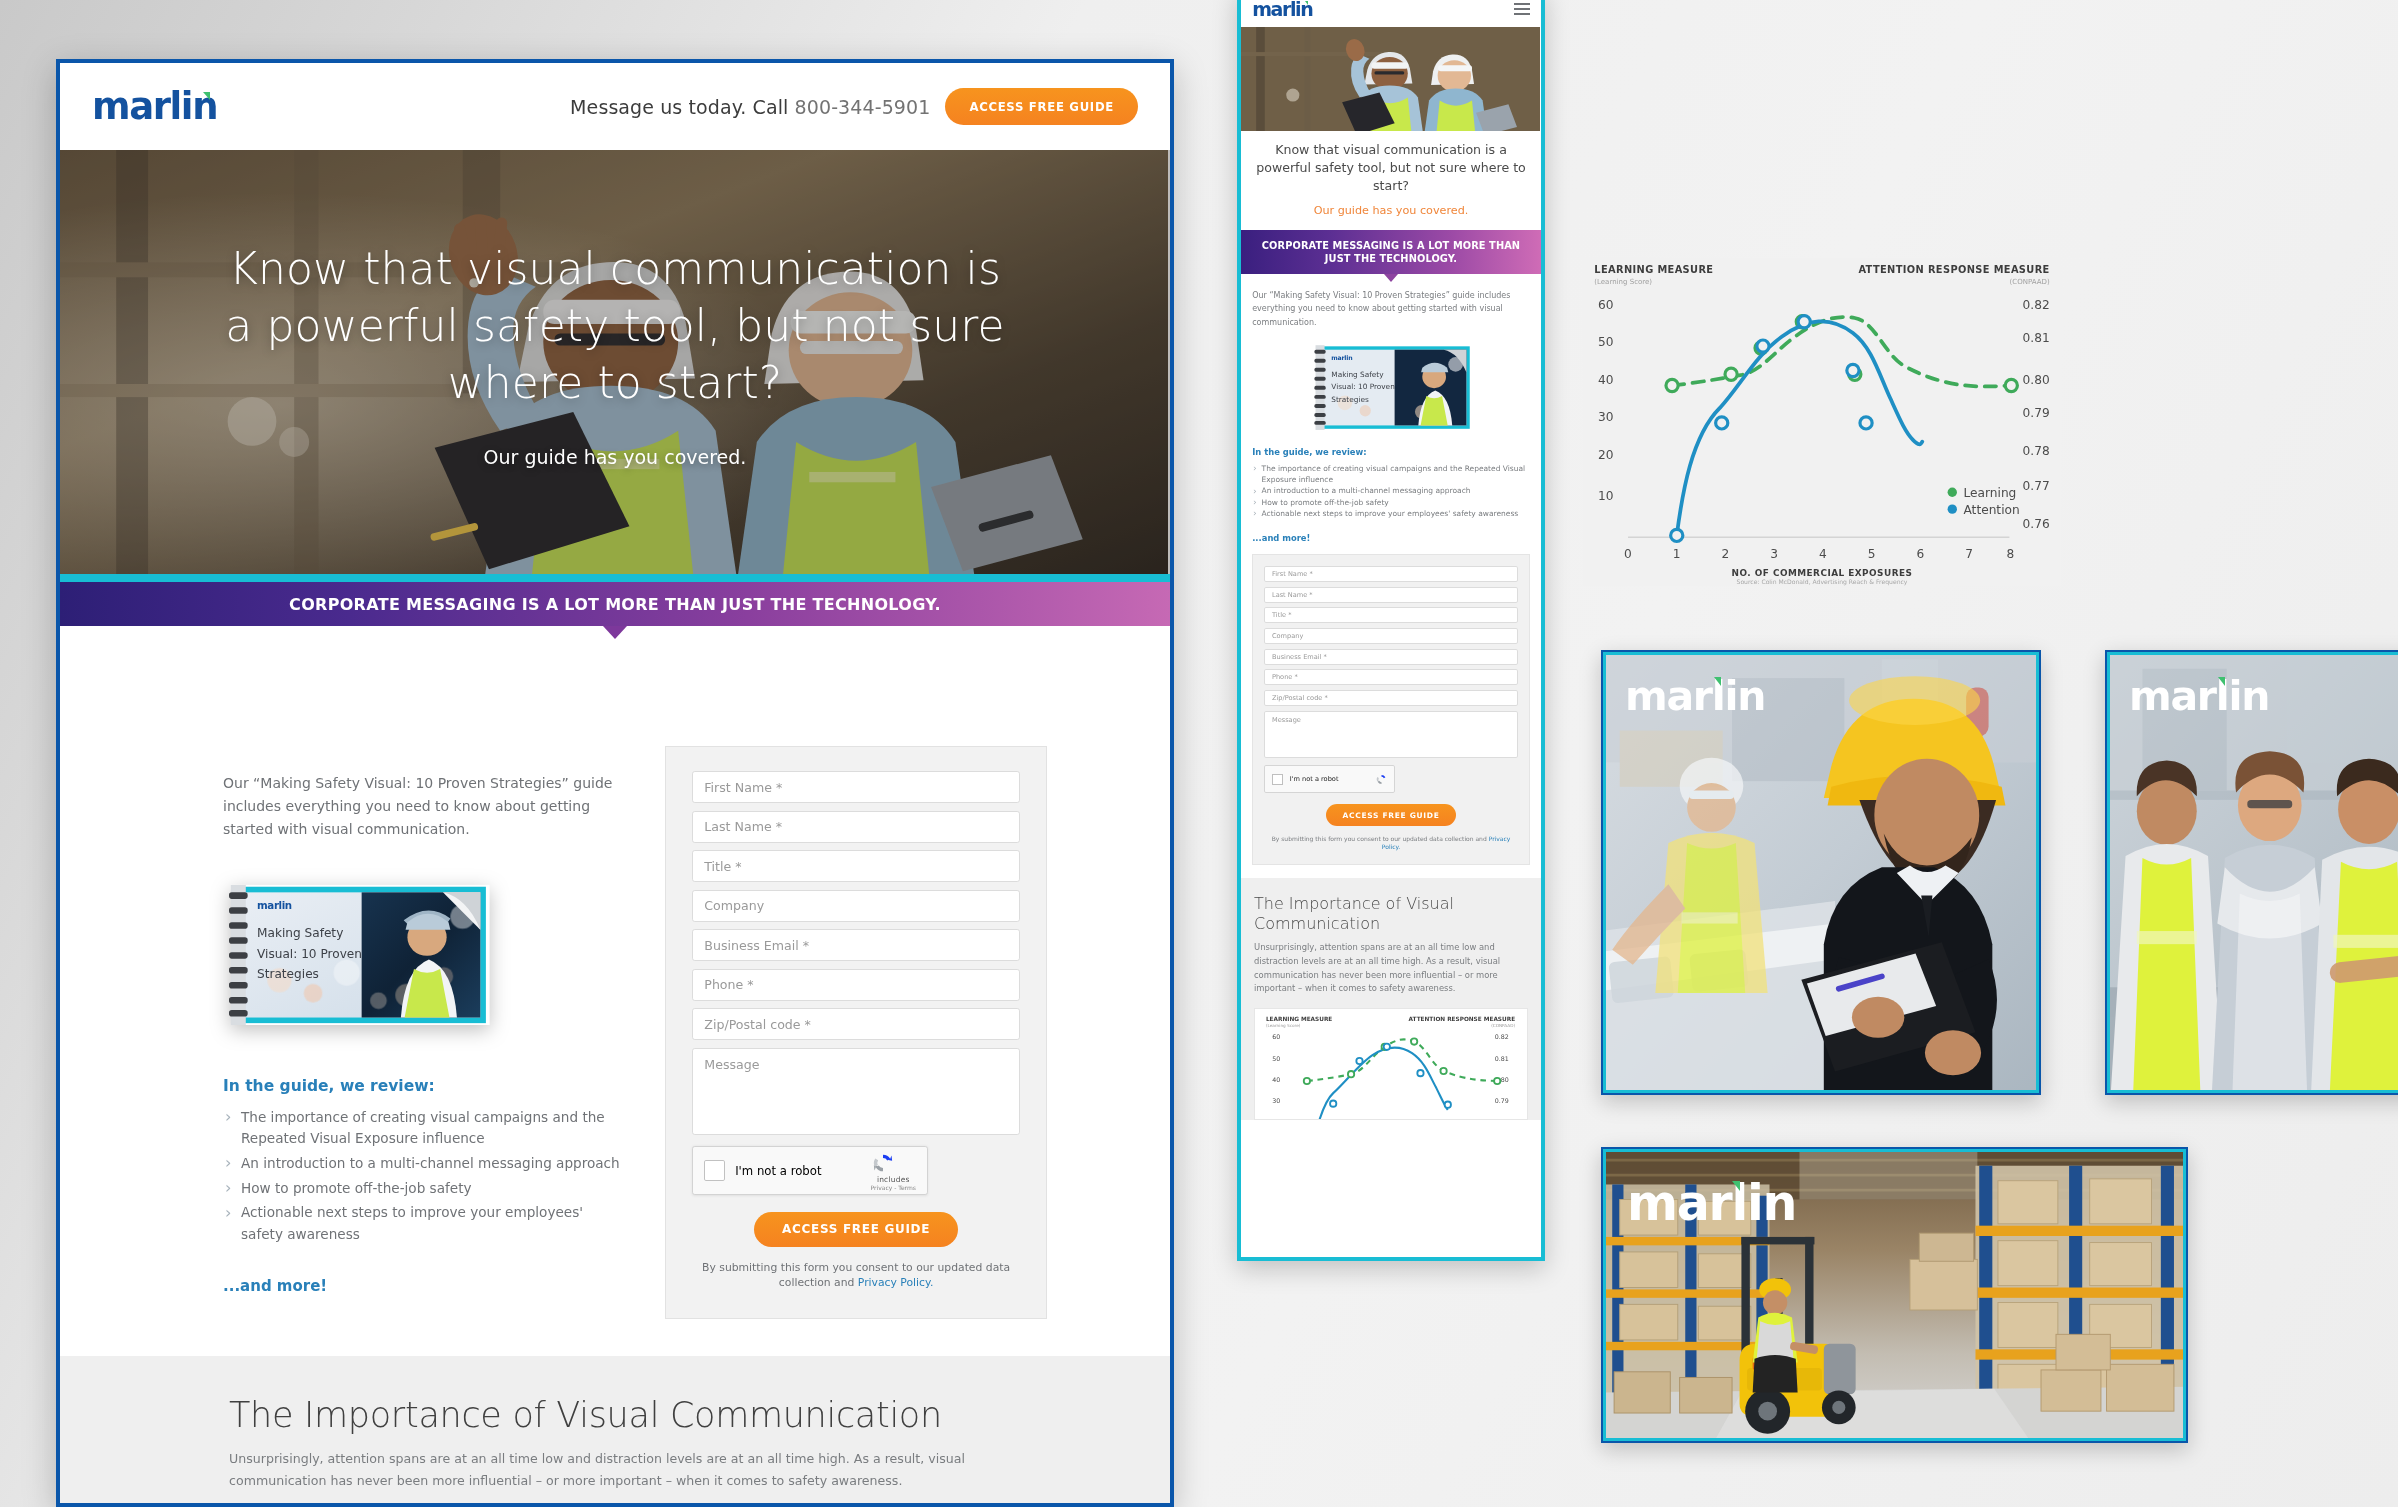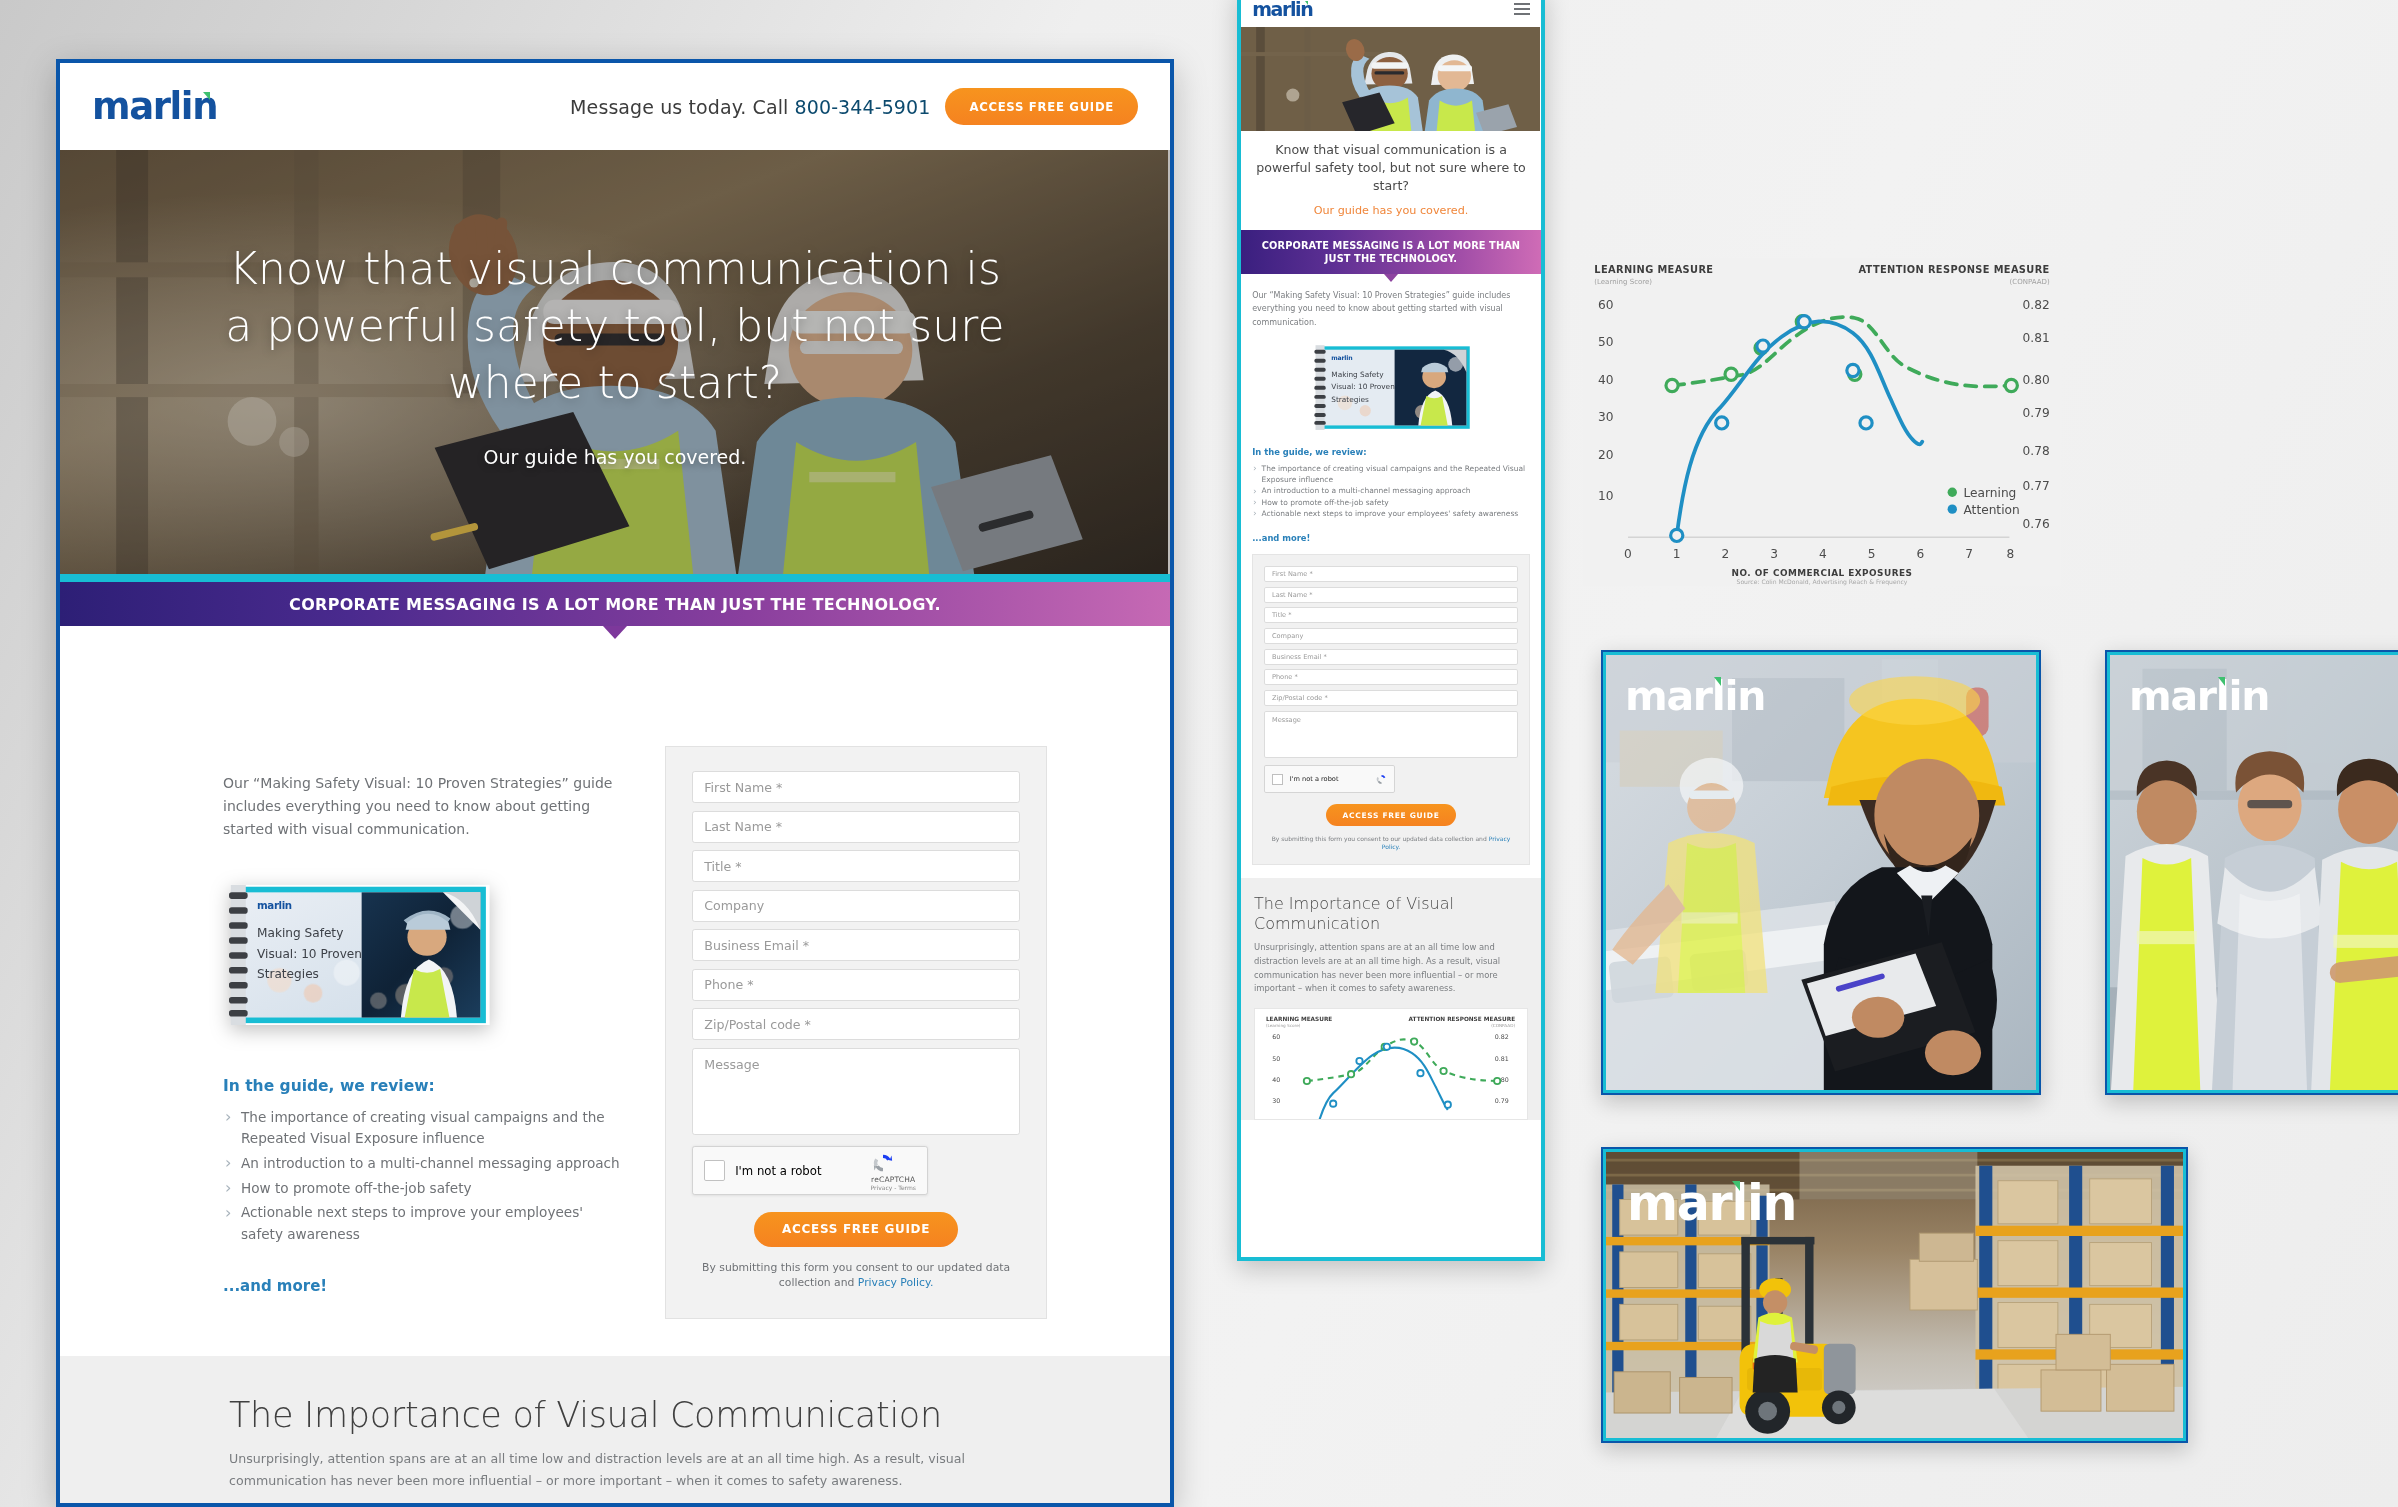--- a/index.html
+++ b/index.html
@@ -34,21 +34,21 @@
   .logo .word {
     font-family: "DejaVu Sans", sans-serif; font-weight: 700; letter-spacing: -1.4px;
     color: #14529f; line-height: 1;
   }
   .logo .tick {
     width: 0; height: 0; margin-left: -0.9px;
     border-style: solid;
   }
   .hdr-right { display: flex; align-items: center; gap: 15px; }
   .hdr-contact { font-size: 19px; color: #3c3c3c; letter-spacing: 0.1px; }
-  .hdr-phone { color: #0c4a6e; }
+  .hdr-phone { color: #737373; }
   .btn-orange {
     background: linear-gradient(180deg,#f7941e 0%, #f58220 100%);
     color: #fff; border: none; border-radius: 37px;
     font-weight: 700; letter-spacing: 0.7px; cursor: pointer;
     font-family: inherit;
   }
   .hdr-btn { font-size: 11.7px; padding: 11.2px 24px; }
 
   
   .d-hero { position: relative; height: 424px; overflow: hidden; }
@@ -388,21 +388,21 @@
           <div class="recap-box"></div>
           <div class="recap-label">I'm not a robot</div>
           <div class="recap-brand">
             <svg width="24" height="24" viewBox="0 0 26 26">
               <path d="M13 4 a9 9 0 0 1 7.8 4.5 l-3.1 1.8 A5.4 5.4 0 0 0 13 7.6 z" fill="#1c3ef2"></path>
               <path d="M20.8 8.5 l1.4 -3.6 l.7 5.7 l-5.6 -1.2 z" fill="#1c3ef2"></path>
               <path d="M13 22 a9 9 0 0 1 -7.8 -4.5 l3.1 -1.8 A5.4 5.4 0 0 0 13 18.4 z" fill="#9aa0a6"></path>
               <path d="M5.2 17.5 l-1.4 3.6 l-.7 -5.7 l5.6 1.2 z" fill="#9aa0a6"></path>
               <path d="M4.2 17 A9 9 0 0 1 4.6 8 l3.1 1.9 A5.4 5.4 0 0 0 7.5 15.2 z" fill="#c5c9cd"></path>
             </svg>
-            <div class="recap-name">reCAPTCHA</div>
+            <div class="recap-name">includes</div>
             <div class="recap-tos">Privacy - Terms</div>
           </div>
         </div>
 
         <div class="submit-wrap">
           <button class="btn-orange submit-btn">ACCESS FREE GUIDE</button>
         </div>
         <div class="consent">
           <span>By submitting this form you consent to our updated data collection and</span>
           <a href="#">Privacy Policy.</a>

